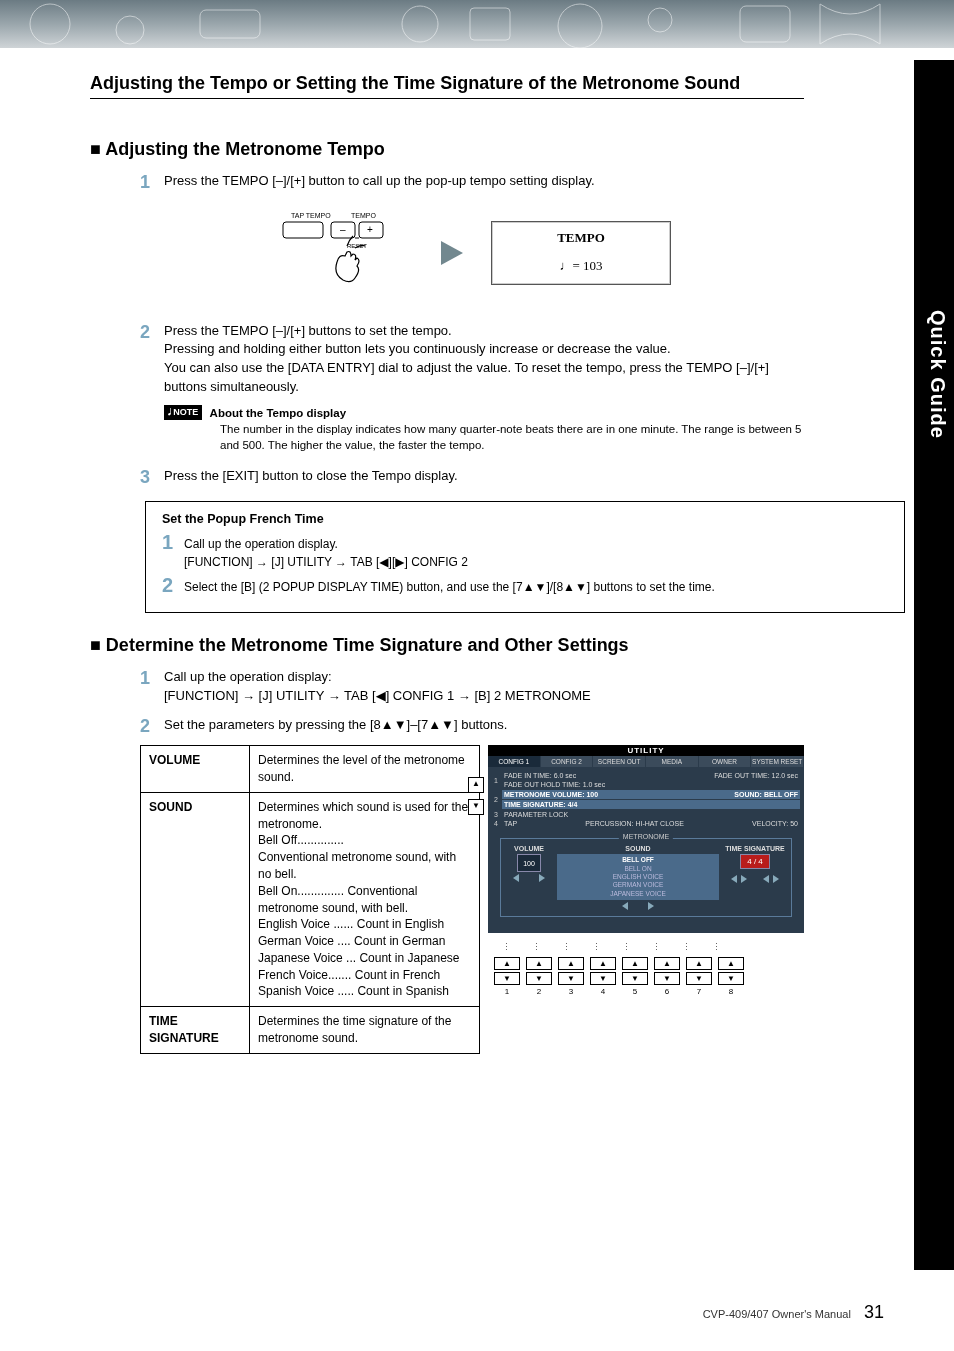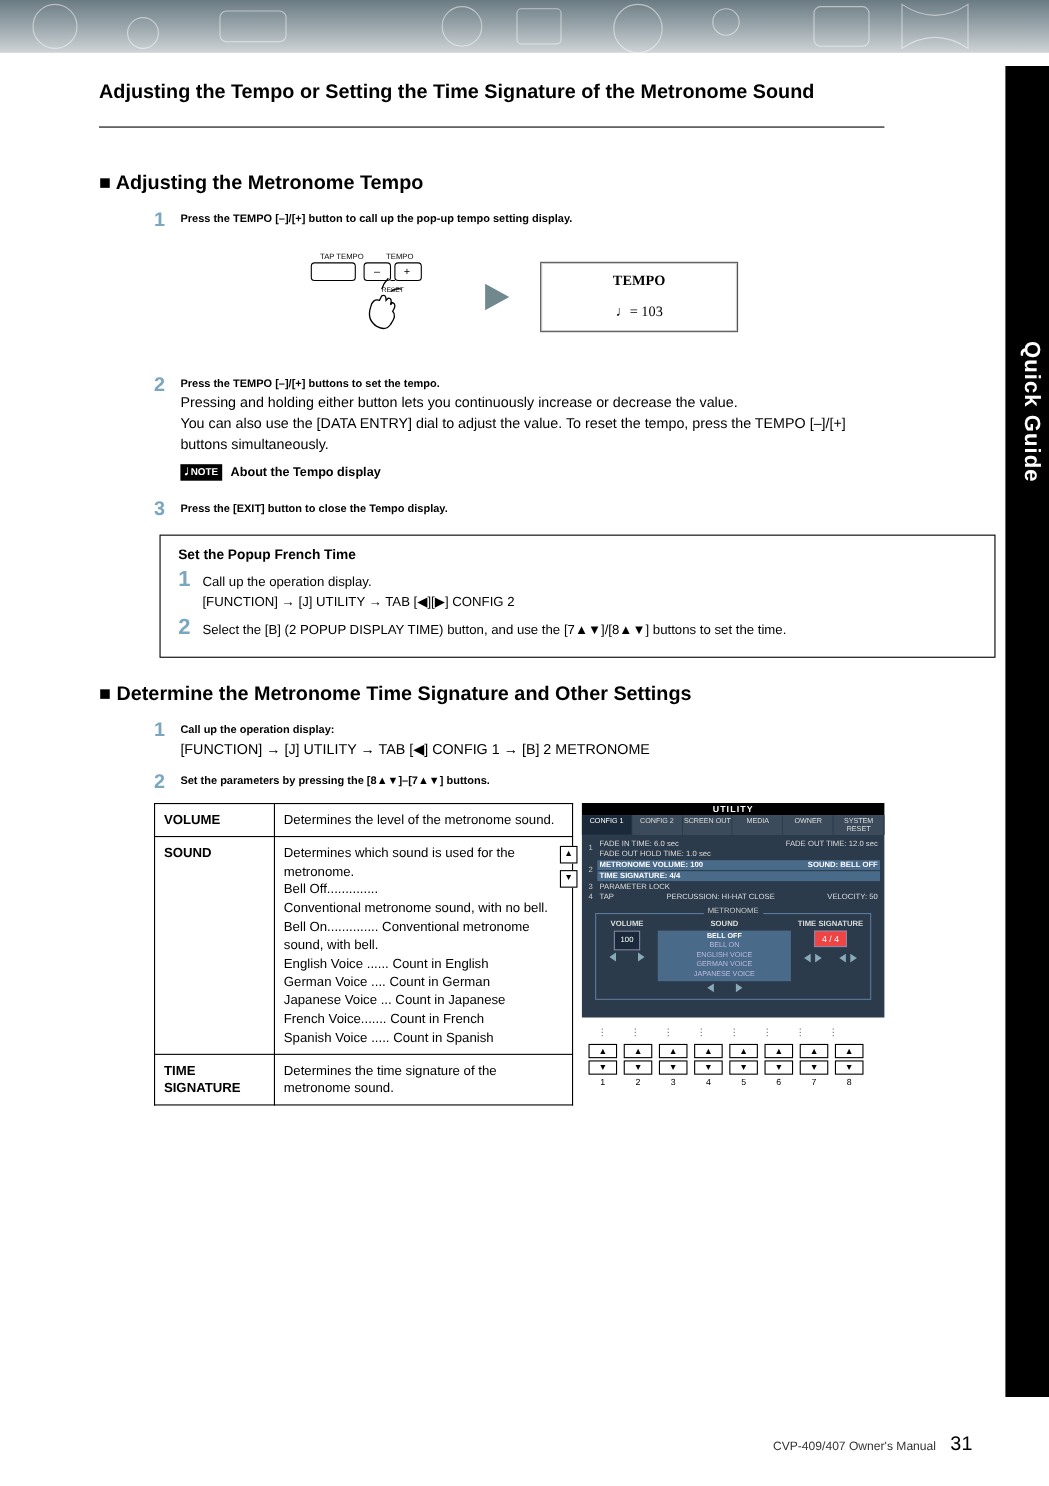--- a/index.html
+++ b/index.html
@@ -43,21 +43,21 @@
   }
   .content {
     padding: 25px 70px 0 90px;
     box-sizing: border-box;
     width: 874px;
   }
   .h1 {
     font-size: 18px;
     font-weight: bold;
     border-bottom: 1.5px solid #000;
-    padding-bottom: 21px;
+    padding-bottom: 4px;
     margin-bottom: 40px;
   }
   .h2 {
     font-size: 18px;
     font-weight: bold;
     margin-top: 24px;
     margin-bottom: 12px;
   }
   .step {
     display: flex;
@@ -67,21 +67,21 @@
   }
   .step-num {
     font-size: 18px;
     font-weight: bold;
     color: #7aa6bf;
     width: 24px;
     flex-shrink: 0;
     line-height: 1.2;
   }
   .step-body { flex: 1; font-size: 13px; line-height: 1.45; }
-  .step-title { font-weight: bold; font-size: 10px; }
+  .step-title { font-weight: normal; font-size: 13px; }
   .step-text { font-size: 13px; }
   .note-row {
     margin-left: 74px;
     margin-top: 6px;
     font-size: 11.5px;
     line-height: 1.4;
   }
   .note-badge {
     display: inline-block;
     background: #000;
@@ -145,21 +145,21 @@
   table.params td {
     border:1px solid #000;
     padding: 6px 8px;
     vertical-align: top;
     line-height:1.4;
   }
   table.params td.label { font-weight:bold; width:92px;}
   .dots-row { font-size:12px; }
   
   .utility {
-    width: 275px;
+    width: 316px;
     font-size: 8px;
     color:#fff;
   }
   .utility .title-bar { background:#000; text-align:center; font-weight:bold; padding:1px 0; letter-spacing:1px;}
   .utility .tabs { display:flex; background:#4a5a6a;}
   .utility .tab { flex:1; text-align:center; font-size:6.5px; padding:2px 0; border-right:1px solid #2b3b4b; color:#ddd; background:#3b4b5b;}
   .utility .tab.active { background:#1a2a3a; color:#fff;}
   .utility .body { background:#2b3b4b; padding:4px; min-height:158px; position:relative;}
   .utility .line { display:flex; justify-content:space-between; font-size:7px; color:#ddd; padding:1px 2px;}
   .utility .line.hl { background:#4a6a8a; color:#fff; font-weight:bold; margin:1px 0;}
@@ -177,21 +177,21 @@
     position:absolute; top:-6px; left:50%; transform:translateX(-50%);
     background:#2b3b4b; padding:0 4px; font-size:7px; color:#ccc;
   }
   .utility .cols { display:flex; gap:6px; align-items:flex-start; justify-content:space-between;}
   .utility .col { flex:1; text-align:center;}
   .utility .col-title { font-size:7px; color:#ddd; margin-bottom:2px; font-weight:bold;}
   .utility .volbox { width:22px; height:16px; border:1px solid #88a; background:#1a2a3a; margin:0 auto 2px auto; font-size:7px; display:flex; align-items:center; justify-content:center;}
   .utility .soundlist { background:#4a6a8a; padding:2px; font-size:6.5px; line-height:1.3; text-align:center;}
   .utility .soundlist .sel { color:#fff; font-weight:bold;}
   .utility .soundlist div { color:#bbd;}
-  .utility .tsbox { border:1px solid #88a; padding:2px 6px; background:#ef4444; font-size:8px; display:inline-block;}
+  .utility .tsbox { border:1px solid #88a; padding:2px 6px; background:#b91c1c; font-size:8px; display:inline-block;}
   .utility .arr { width:36px; height:8px; margin:2px auto 0 auto; position:relative;}
   .utility .arr::before, .utility .arr::after {
     content:''; position:absolute; top:0; width:0; height:0;
     border-top:4px solid transparent; border-bottom:4px solid transparent;
   }
   .utility .arr::before { left:2px; border-right:6px solid #8ab;}
   .utility .arr::after  { right:2px; border-left:6px solid #8ab;}
   .btn-row {
     display:flex;
     gap:6px;
@@ -287,20 +287,21 @@
     <div class="step-body">
       <span class="step-title">Press the TEMPO [–]/[+] buttons to set the tempo.</span><br>
       <span class="step-text">Pressing and holding either button lets you continuously increase or decrease the value.</span><br>
       <span class="step-text">You can also use the [DATA ENTRY] dial to adjust the value. To reset the tempo, press the TEMPO [–]/[+] buttons simultaneously.</span>
     </div>
   </div>
 
   <div class="note-row">
     <span class="note-badge">𝅘𝅥 NOTE</span>
     <span class="note-title">About the Tempo display</span>
+    <span class="note-body">The number in the display indicates how many quarter-note beats there are in one minute. The range is between 5 and 500. The higher the value, the faster the tempo.</span>
   </div>
 
   <div class="step" style="margin-top:14px;">
     <div class="step-num">3</div>
     <div class="step-body">
       <span class="step-title">Press the [EXIT] button to close the Tempo display.</span>
     </div>
   </div>
 
   <div class="popup-box">

